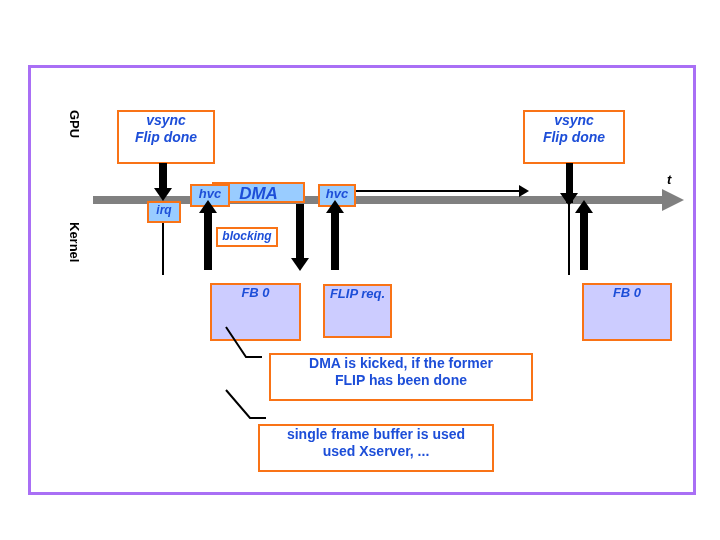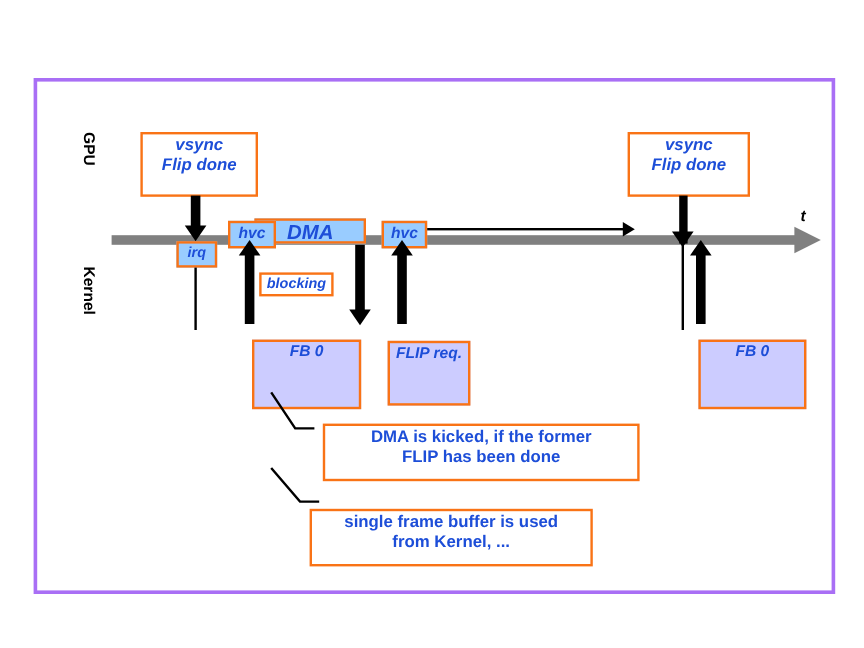--- a/index.html
+++ b/index.html
@@ -259,17 +259,17 @@
   <div class="box" id="callout-1">
     <div>
       <div>DMA is kicked, if the former</div>
       <div>FLIP has been done</div>
     </div>
   </div>
 
   <div class="box" id="callout-2">
     <div>
       <div>single frame buffer is used</div>
-      <div>from Kernel, ...</div>
+      <div>used Xserver, ...</div>
     </div>
   </div>
 
 </div>
 
 </body></html>

